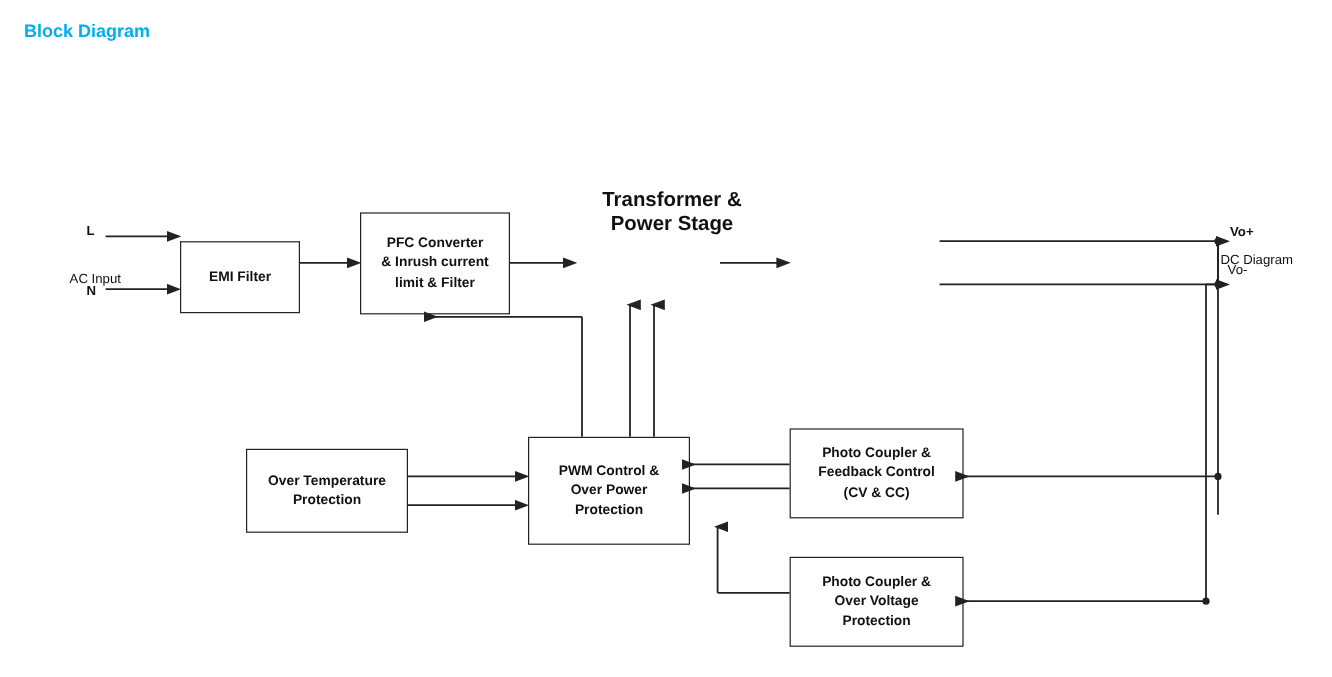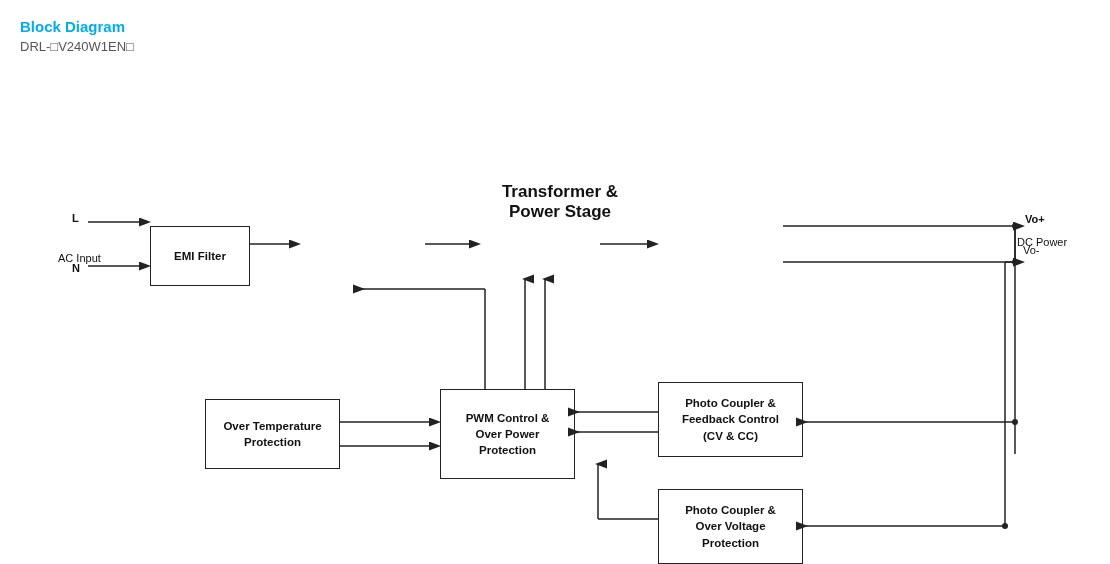--- a/index.html
+++ b/index.html
@@ -65,32 +65,34 @@
     }
     .label-bold {
       font-weight: bold;
     }
   </style>
 </head>
 <body>
 
 <div class="page-container">
   <div class="title">Block Diagram</div>
-  <div class="subtitle">DRL-□V240W1EN□</div>
 
   <div class="diagram-area">
 
     <div class="label-text label-bold" style="left:480px; top:118px; width:120px; text-align:center; font-size:17px; font-weight:bold;">
       Transformer &amp;<br>Power Stage
     </div>
 
     <div class="block" style="left:130px; top:150px; width:100px; height:60px;margin-top:12px;">
       EMI Filter
     </div>
 
+    <div class="block" style="left:280px; top:138px; width:125px; height:85px;">
+      PFC Converter<br>&amp; Inrush current<br>limit &amp; Filter
+    </div>
 
 
 
     <div class="block" style="left:185px; top:335px; width:135px; height:70px;">
       Over Temperature<br>Protection
     </div>
 
     <div class="block" style="left:420px; top:325px; width:135px; height:90px;">
       PWM Control &amp;<br>Over Power<br>Protection
     </div>
@@ -101,21 +103,21 @@
 
     <div class="block" style="left:638px; top:425px; width:145px; height:75px;">
       Photo Coupler &amp;<br>Over Voltage<br>Protection
     </div>
 
     <div class="label-text" style="left:52px; top:148px; font-weight:bold;">L</div>
     <div class="label-text" style="left:38px; top:188px;">AC Input</div>
     <div class="label-text" style="left:52px; top:198px; font-weight:bold;">N</div>
 
     <div class="label-text" style="left:1005px; top:149px; font-weight:bold;">Vo+</div>
-    <div class="label-text" style="left:997px; top:172px;">DC Power</div>
+    <div class="label-text" style="left:997px; top:172px;">DC Diagram</div>
     <div class="label-text" style="left:1003px; top:180px; font-weight:normal;">Vo-</div>
 
     <svg class="svg-overlay">
       <defs>
         <marker id="arrow" markerWidth="8" markerHeight="8" refX="6" refY="3" orient="auto">
           <path d="M0,0 L0,6 L8,3 z" fill="#222"></path>
         </marker>
         <marker id="arrow-left" markerWidth="8" markerHeight="8" refX="2" refY="3" orient="auto">
           <path d="M8,0 L8,6 L0,3 z" fill="#222"></path>
         </marker>

